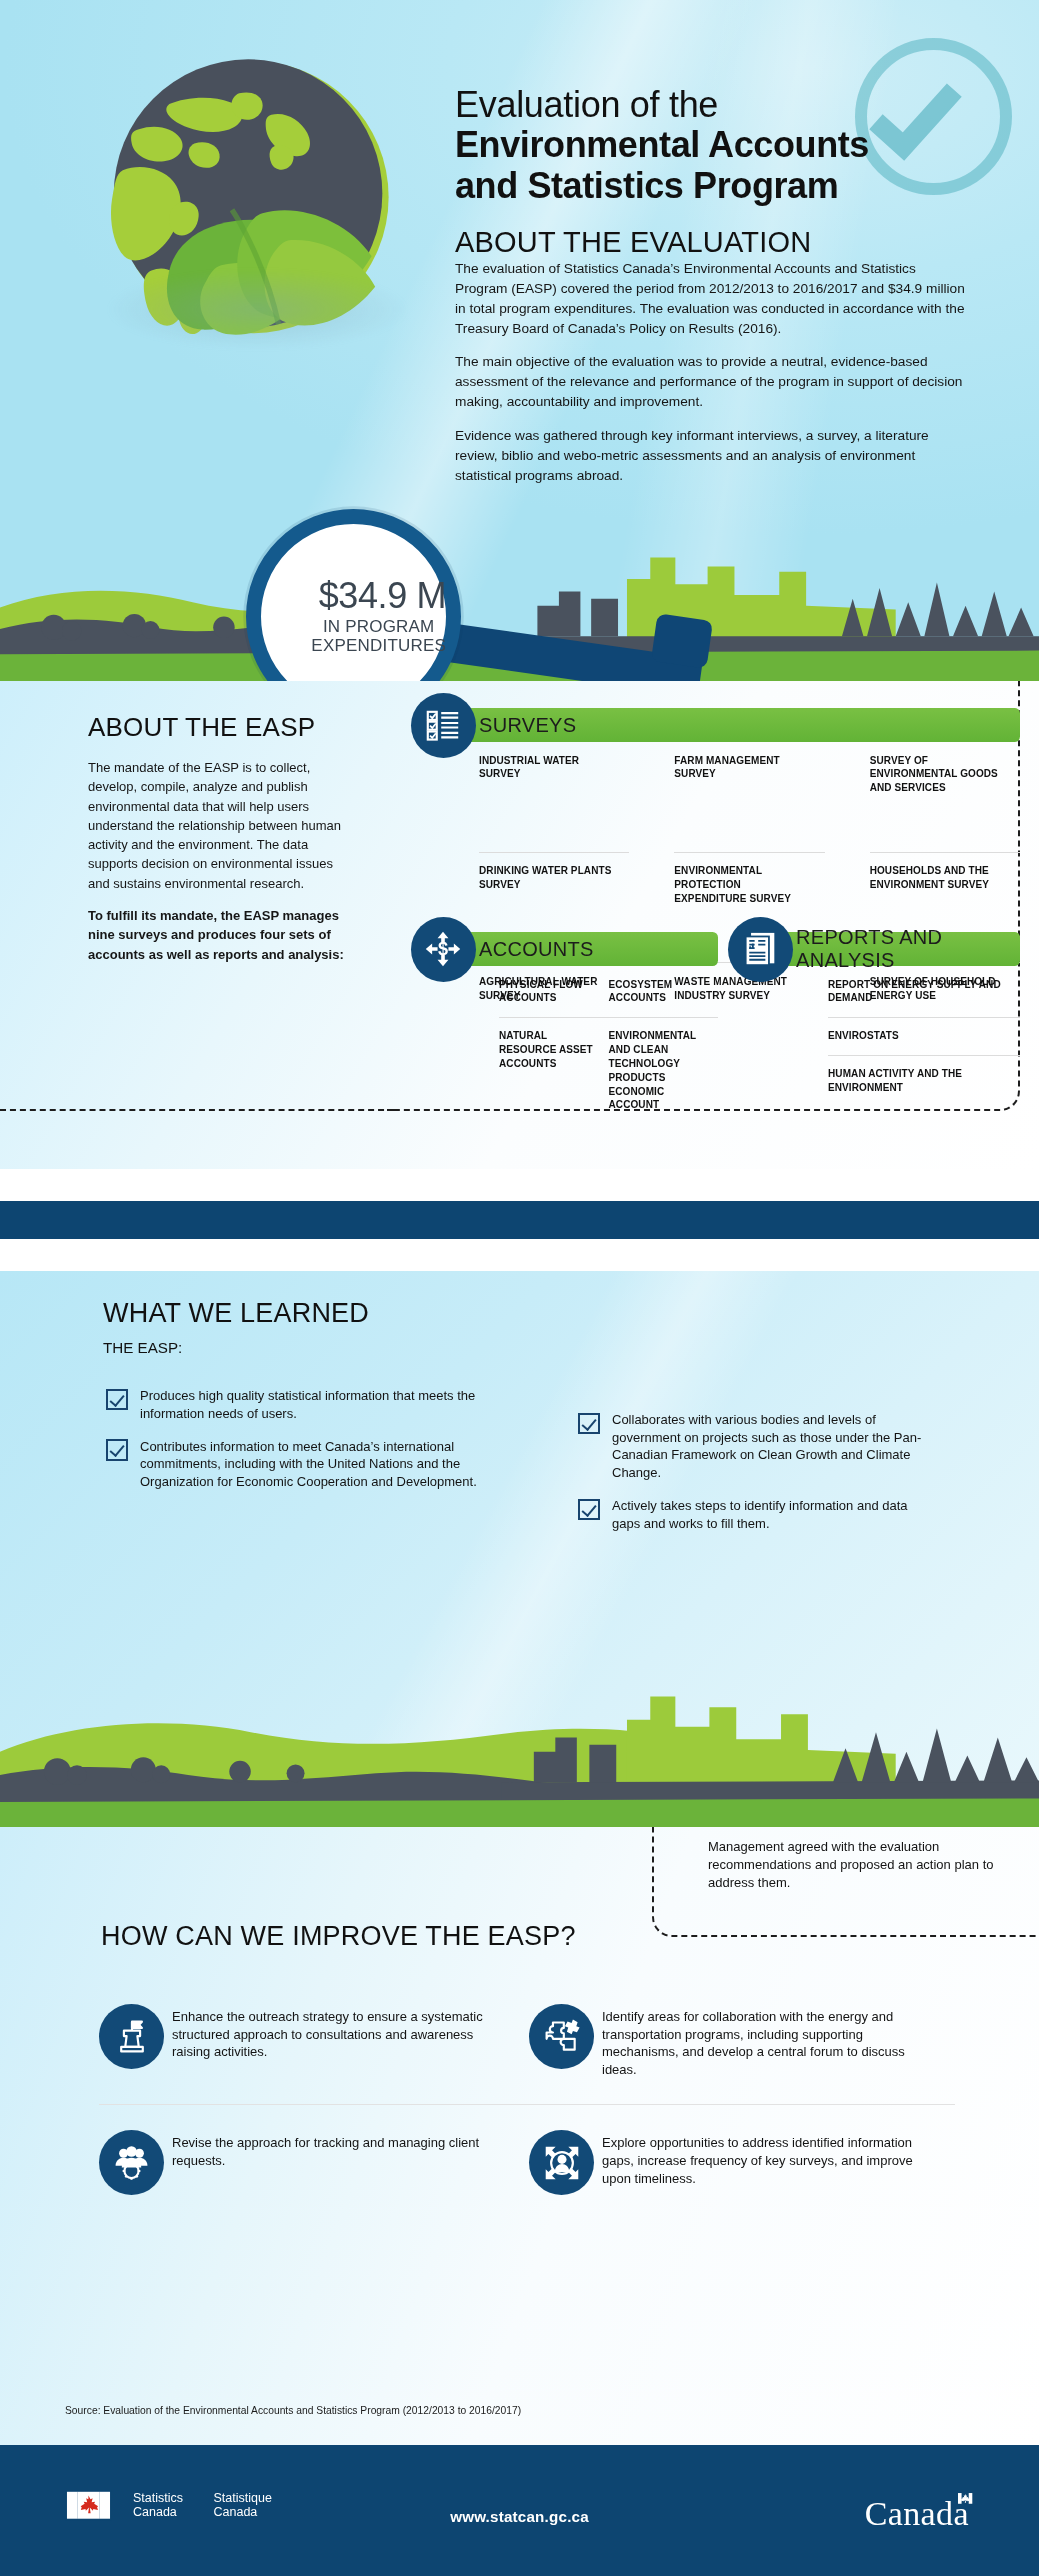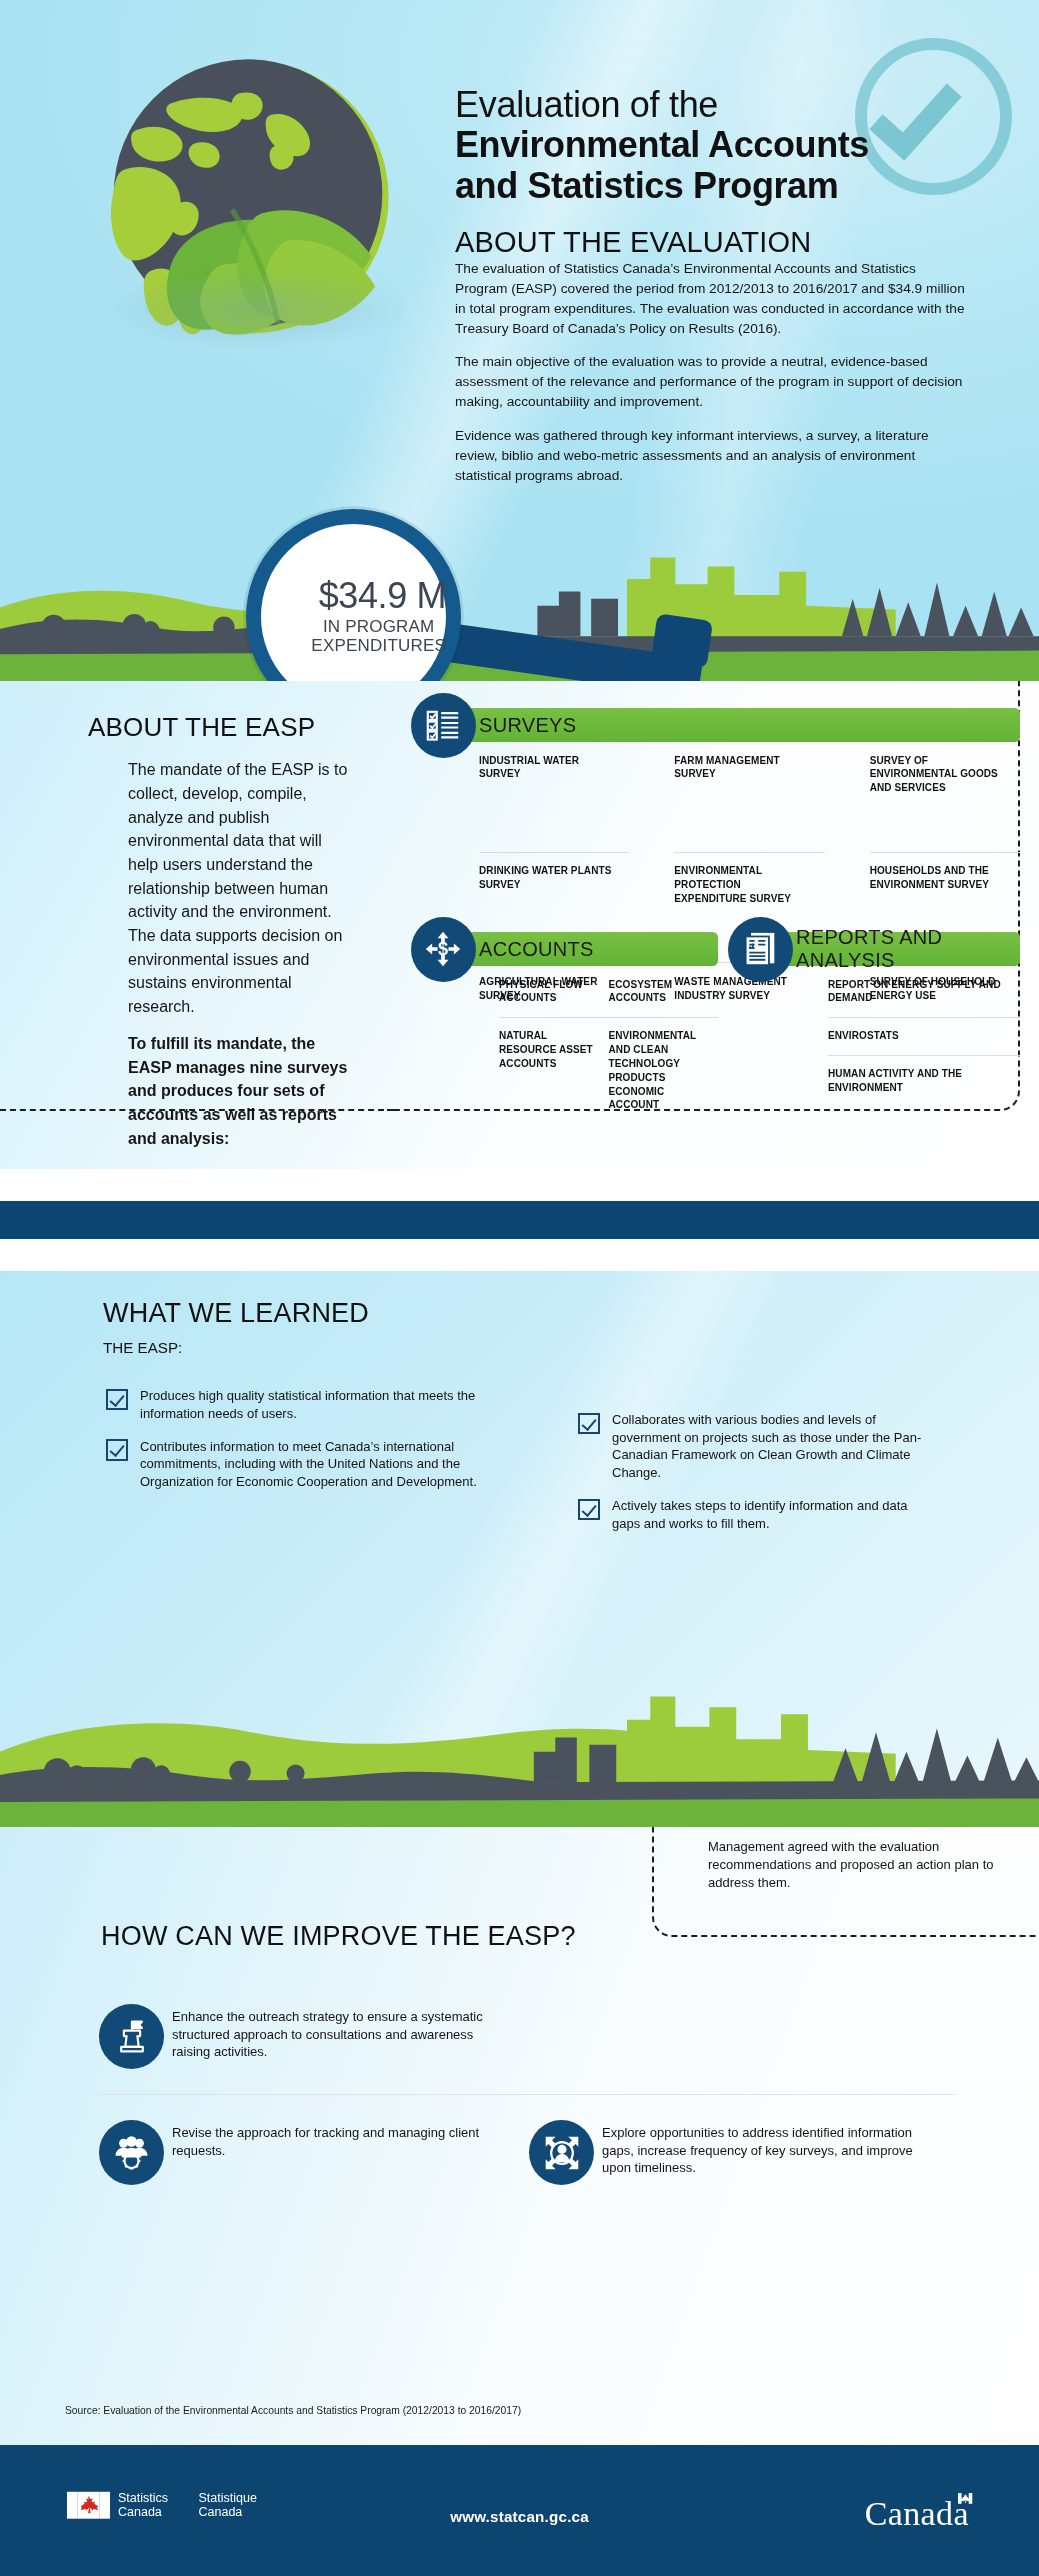--- a/index.html
+++ b/index.html
@@ -91,21 +91,21 @@
   .mag-sub{ font-size:17px; font-weight:400; color:#3b4651; text-align:center; line-height:1.08; margin-top:4.5px; letter-spacing:0.2px;}
 
   
   .easp{
     position:relative; width:1039px; height:488px;
     background: linear-gradient(120deg,#cdeffb 0%, #e8f7fc 32%, #fbfdfe 58%, #ffffff 100%);
     overflow:hidden;
   }
   .easp-left{ position:absolute; left:88px; top:31px; width:260px; }
   .easp-h{ font-size:26px; font-weight:400; color:#111; letter-spacing:0.2px; }
-  .easp-p{ font-size:16px; line-height:1.48; color:#161616; margin-top:15.2px;margin-left:40px; }
+  .easp-p{ font-size:13px; line-height:1.48; color:#161616; margin-top:15.2px; }
   .easp-p.bold{ font-weight:700; margin-top:13.4px; }
 
   .dashed-box{
     position:absolute; left:387px; top:-9px; width:633px; height:439px;
     border-right:2.7px dashed #1d1d1d;
     border-bottom:2.7px dashed #1d1d1d;
     border-bottom-right-radius:20px;
   }
   .dashed-box-left{
     position:absolute; left:0px; top:428px; width:394px; height:2.7px;
@@ -194,21 +194,21 @@
 
   .source-line{
     position:absolute; left:65px; bottom:29px; font-size:10.3px; color:#1b1b1b;
   }
 
   
   .footer{
     position:relative; width:1039px; height:143px; background:#0d4571;
     display:flex; align-items:center;
   }
-  .foot-logo{ position:absolute; left:65px; top:45px; display:flex; align-items:center; gap:6px; }
+  .foot-logo{ position:absolute; left:65px; top:45px; display:flex; align-items:center; gap:21px; }
   .flagicon{ width:47px; height:30.5px; position:relative; }
   .foot-words{ display:flex; gap:30.5px; color:#fff; font-size:12.5px; line-height:1.15; }
   .foot-words div span{ display:block; }
   .foot-url{
     position:absolute; left:0; right:0; text-align:center; color:#fff; font-size:15.2px; font-weight:700;
     letter-spacing:0.2px;
   }
   .canada-word{
     position:absolute; right:70px; top:50px; color:#fff; font-family:"Liberation Serif", serif;
     font-size:34px; letter-spacing:0.4px;
@@ -465,20 +465,32 @@
               <g fill="none" stroke="#ffffff" stroke-width="2.4" stroke-linejoin="round">
                 <path d="M20 4 v10"></path>
                 <path d="M20 4 h11 l-3 3.5 l3 3.5 h-11 z" fill="#ffffff"></path>
                 <path d="M11 14 h18 v6 h-3 l1.5 12 h-15 L14 20 h-3 z"></path>
                 <path d="M8 32 h24 v5 h-24 z"></path>
               </g>
             </svg>
           </div>
           <div class="rec-text">Enhance the outreach strategy to ensure a systematic structured approach to consultations and awareness raising activities.</div>
         </div>
+        <div class="rec">
+          <div class="rec-ico">
+            <svg width="38" height="38" viewBox="0 0 42 42">
+              <g fill="none" stroke="#ffffff" stroke-width="2.4" stroke-linejoin="round">
+                <path d="M4 16 h7 a3.5 3.5 0 1 1 0 -7 v-4 h12 v6 a3 3 0 1 0 0 6 v6 H11 a3.5 3.5 0 1 0 -7 0 z"></path>
+                <path d="M23 23 h12 v12 H23 v-5 a3.5 3.5 0 1 1 0 -7 z"></path>
+                <path d="M28 3 l7 4 l-2 6 l5 2 l-4 7 l-6 -2 l-2 5 l-7 -4 l2 -6 l-5 -2 l4 -7 l6 2 z" fill="#ffffff" stroke="none" transform="translate(2,1) scale(.74) translate(14,-2)"></path>
+              </g>
+            </svg>
+          </div>
+          <div class="rec-text">Identify areas for collaboration with the energy and transportation programs, including supporting mechanisms, and develop a central forum to discuss ideas.</div>
+        </div>
       </div>
 
       <div class="rec-sep"></div>
 
       <div class="rec-row">
         <div class="rec">
           <div class="rec-ico">
             <svg width="39" height="38" viewBox="0 0 44 42">
               <g fill="#ffffff">
                 <circle cx="13" cy="10" r="5"></circle>

